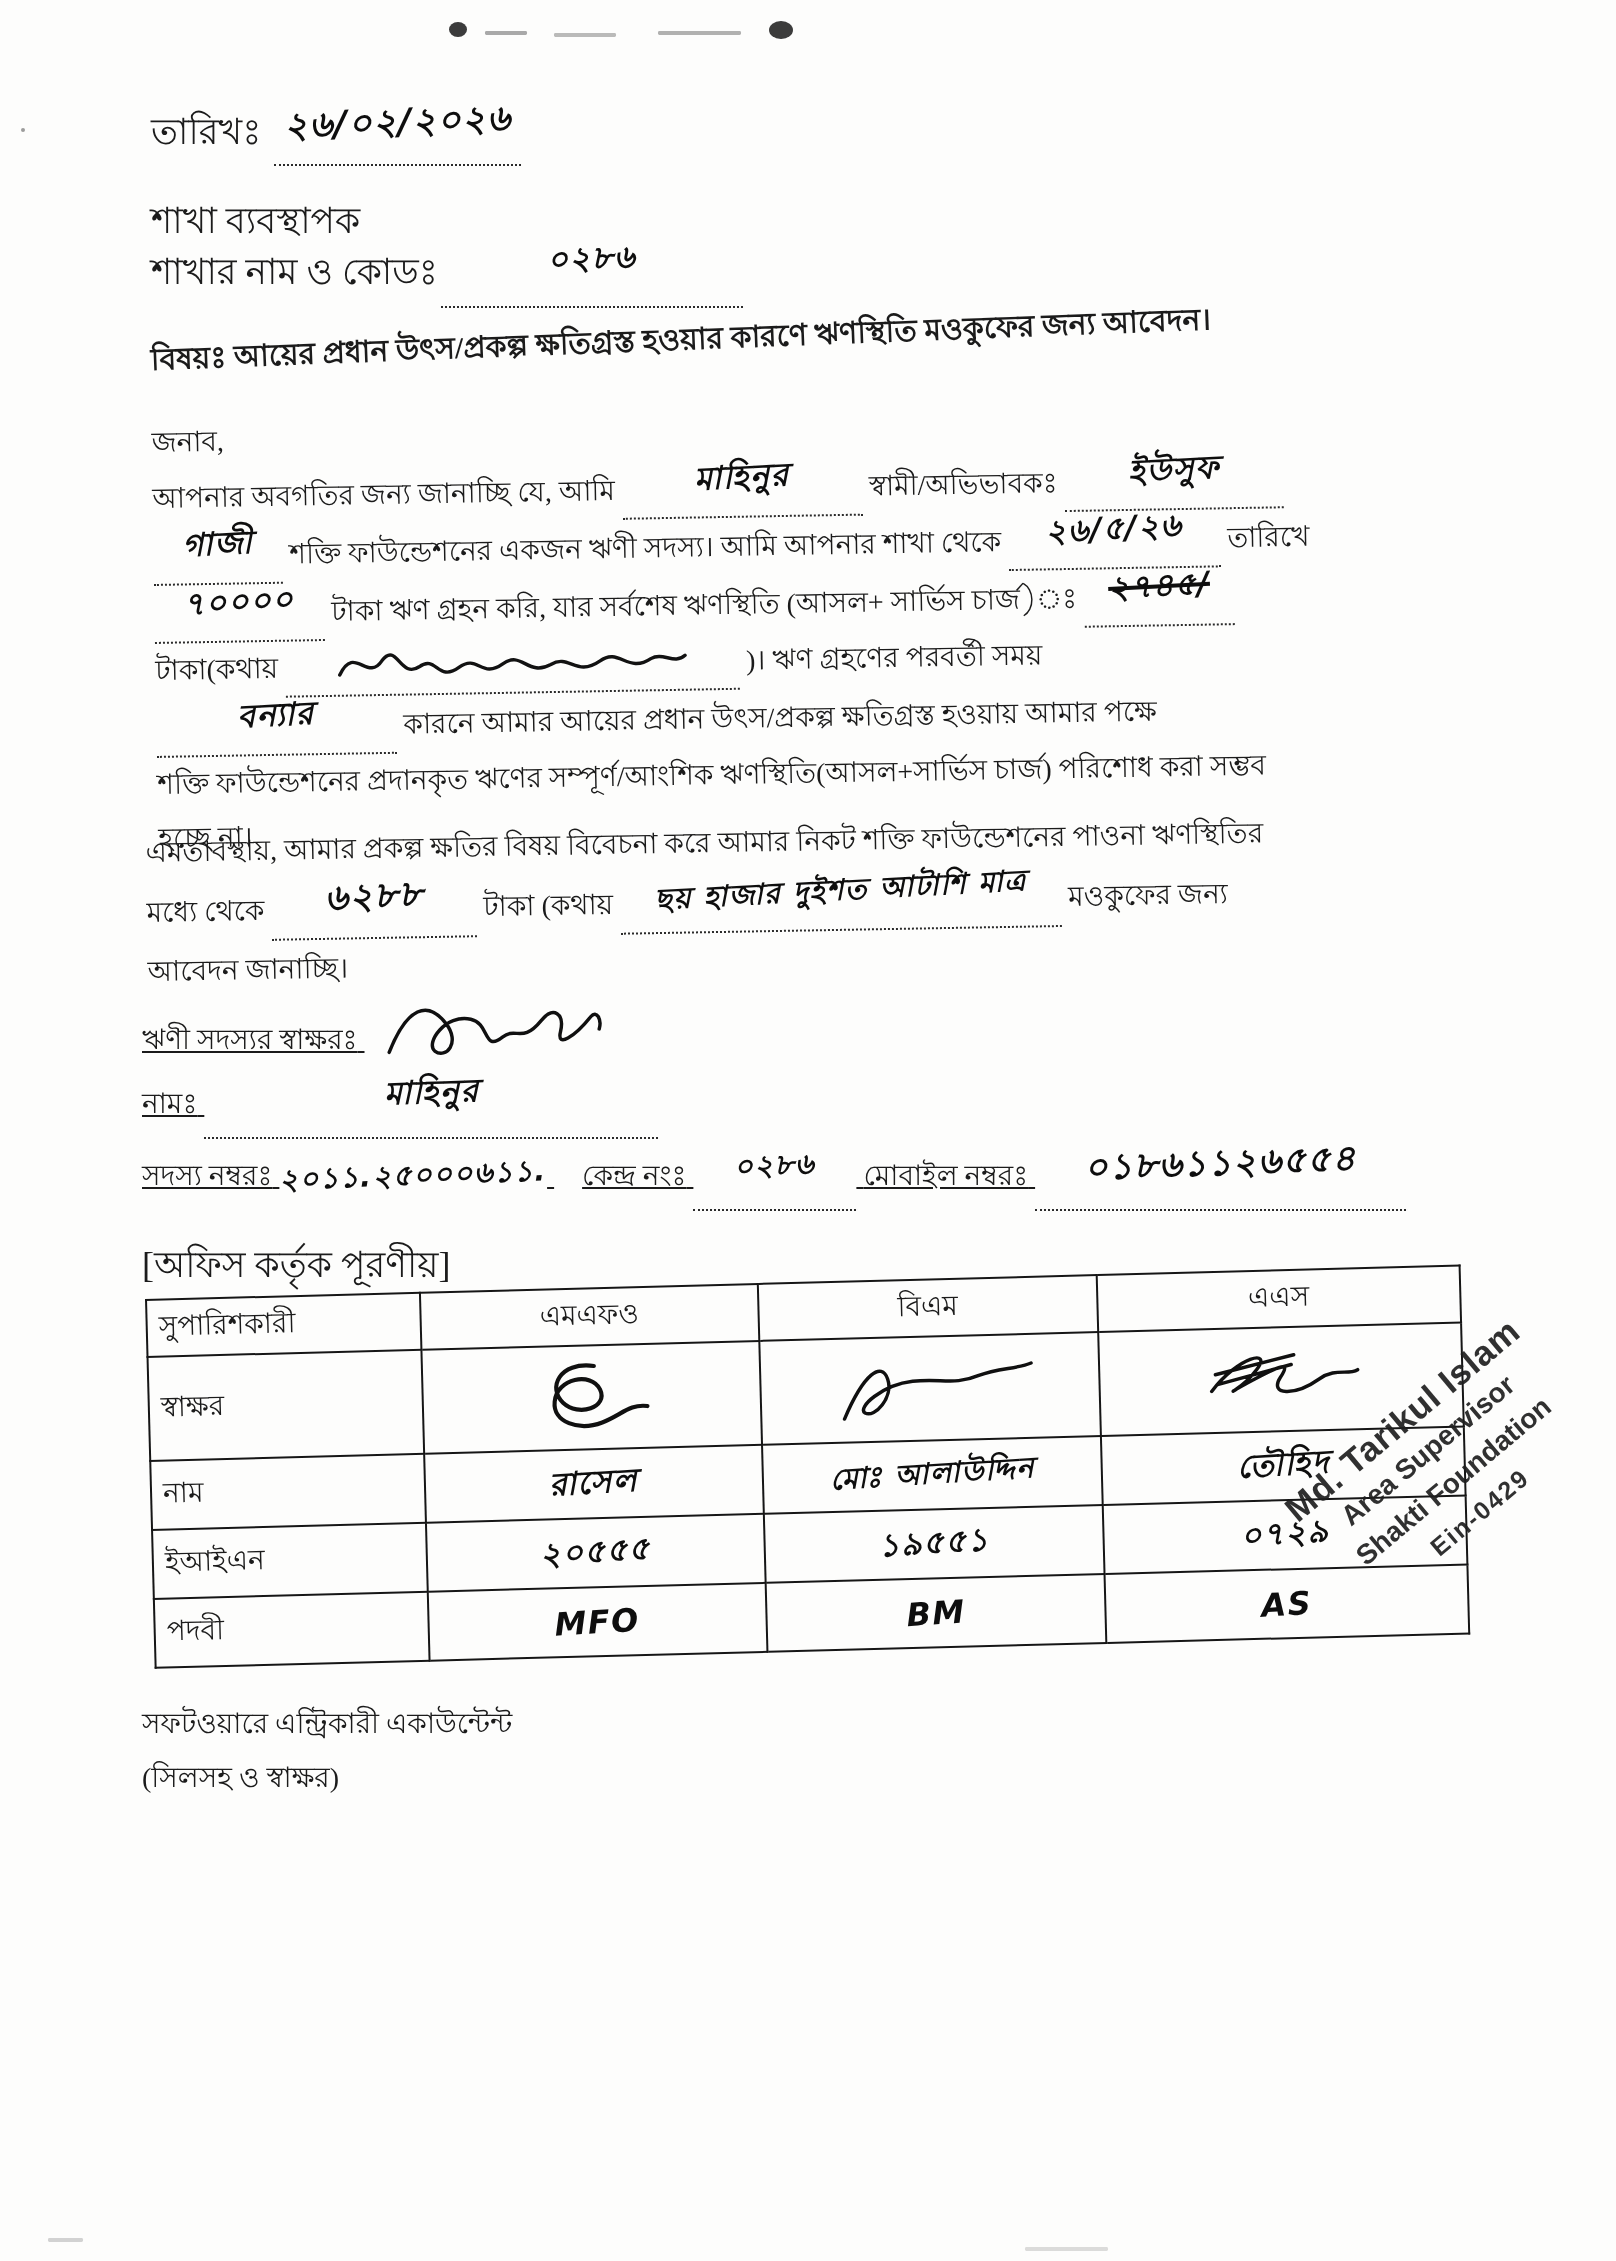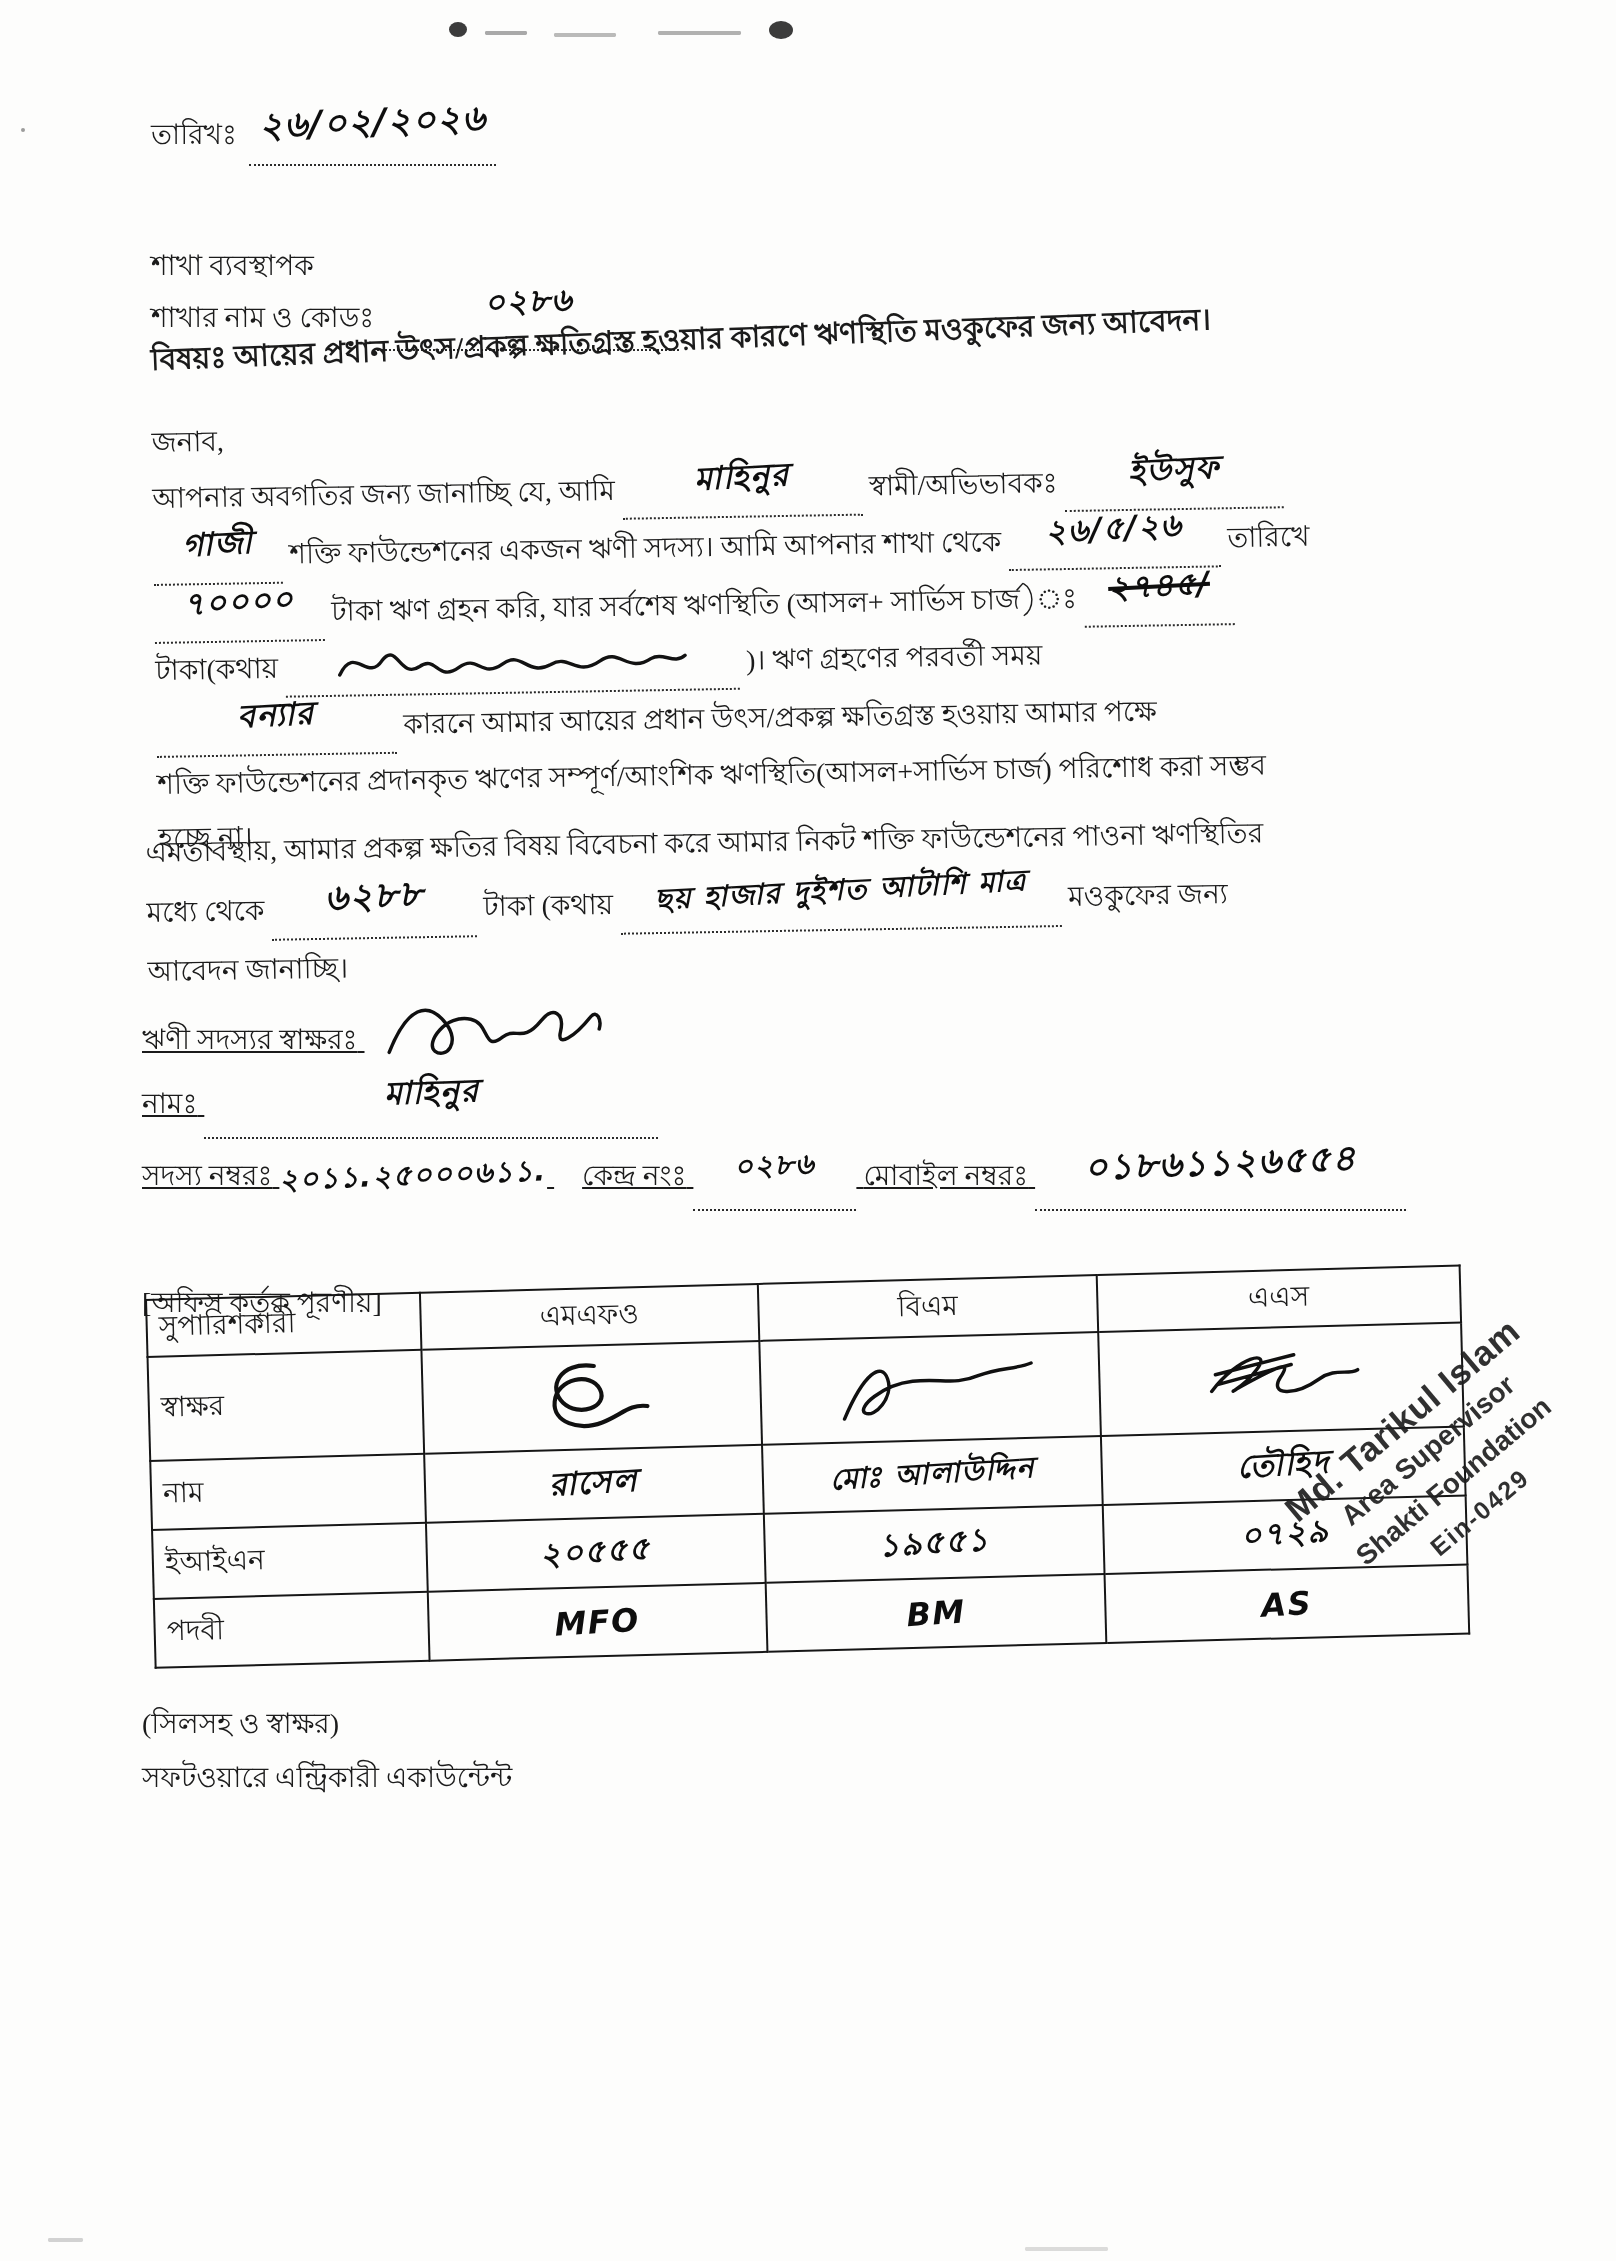--- a/index.html
+++ b/index.html
@@ -1,19 +1,19 @@
 <!DOCTYPE html>
 <html style="font-size:11px"><head>
 <meta charset="utf-8">
 <style>
   html,body{margin:0;padding:0;background:#d9d9d9;}
   .page{position:relative;width:1616px;height:2261px;background:#fdfdfc;overflow:hidden;
         font-family:"Liberation Serif","DejaVu Serif",serif;color:#1b1b1b;}
   .abs{position:absolute;white-space:nowrap;}
-  .print{font-size:28px;margin-top:44px;}
+  .print{font-size:36px;}
   .bold{font-weight:bold;}
   
   .hw{font-family:"DejaVu Sans",sans-serif;font-style:italic;font-weight:700;
       font-size:32px;color:#0e0e0e;display:inline-block;transform:rotate(-2deg);letter-spacing:1.4px;}
   .hw-sm{font-size:29px;}
   .hw-lg{font-size:36px;}
   .scribbled{text-decoration:line-through;text-decoration-thickness:3.5px;}
   
   .dots{display:inline-block;border-bottom:2.8px dotted #2a2a2a;position:relative;
         text-align:center;vertical-align:baseline;padding:0 5.5px;}
@@ -185,22 +185,22 @@
   </div>
 
   <div class="stamp" style="left:1247px;top:1386px;width:388px;line-height:40px;">
     <div class="s1">Md. Tarikul Islam</div>
     <div class="s2">Area Supervisor</div>
     <div class="s3">Shakti Foundation</div>
     <div class="s4">Ein-0429</div>
   </div>
 
   <div class="abs" style="left:142px;top:1697px;font-size:28px;line-height:54px;">
+    <div>সফটওয়ারে এন্ট্রিকারী একাউন্টেন্ট</div>
     <div>(সিলসহ ও স্বাক্ষর)</div>
-    <div>সফটওয়ারে এন্ট্রিকারী একাউন্টেন্ট</div>
   </div>
 
 
   <div class="speck" style="left:48px;top:2238px;width:35px;height:3.5px;opacity:.25;"></div>
   <div class="speck" style="left:1025px;top:2247px;width:83px;height:4.2px;opacity:.2;"></div>
 
 </div>
 
 
 </body></html>

